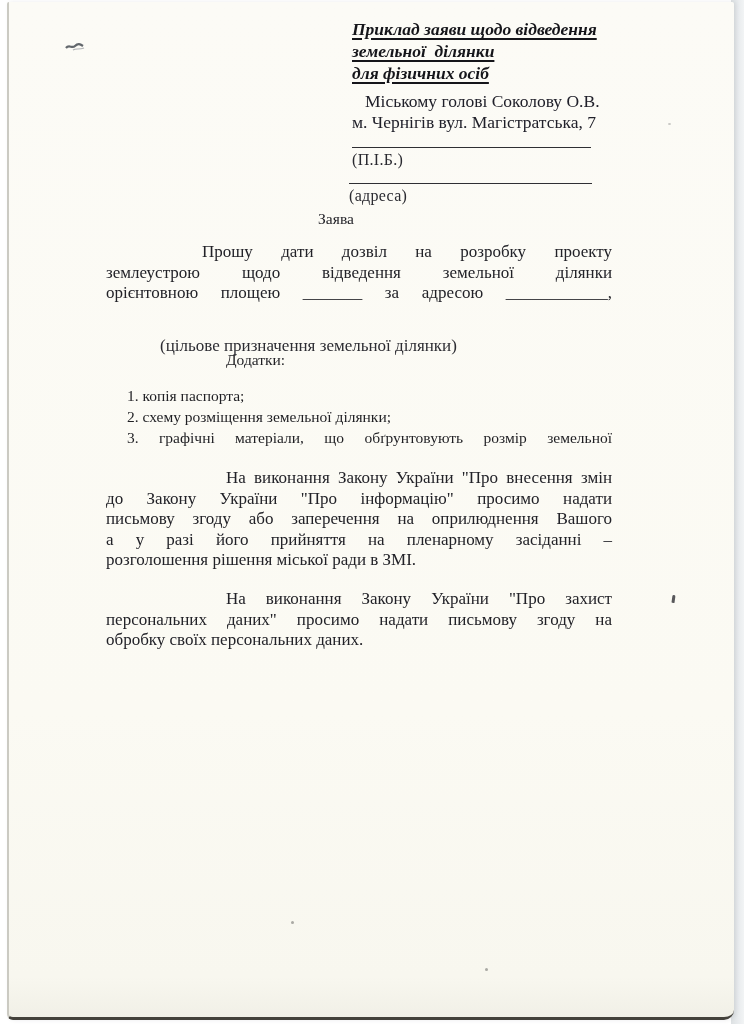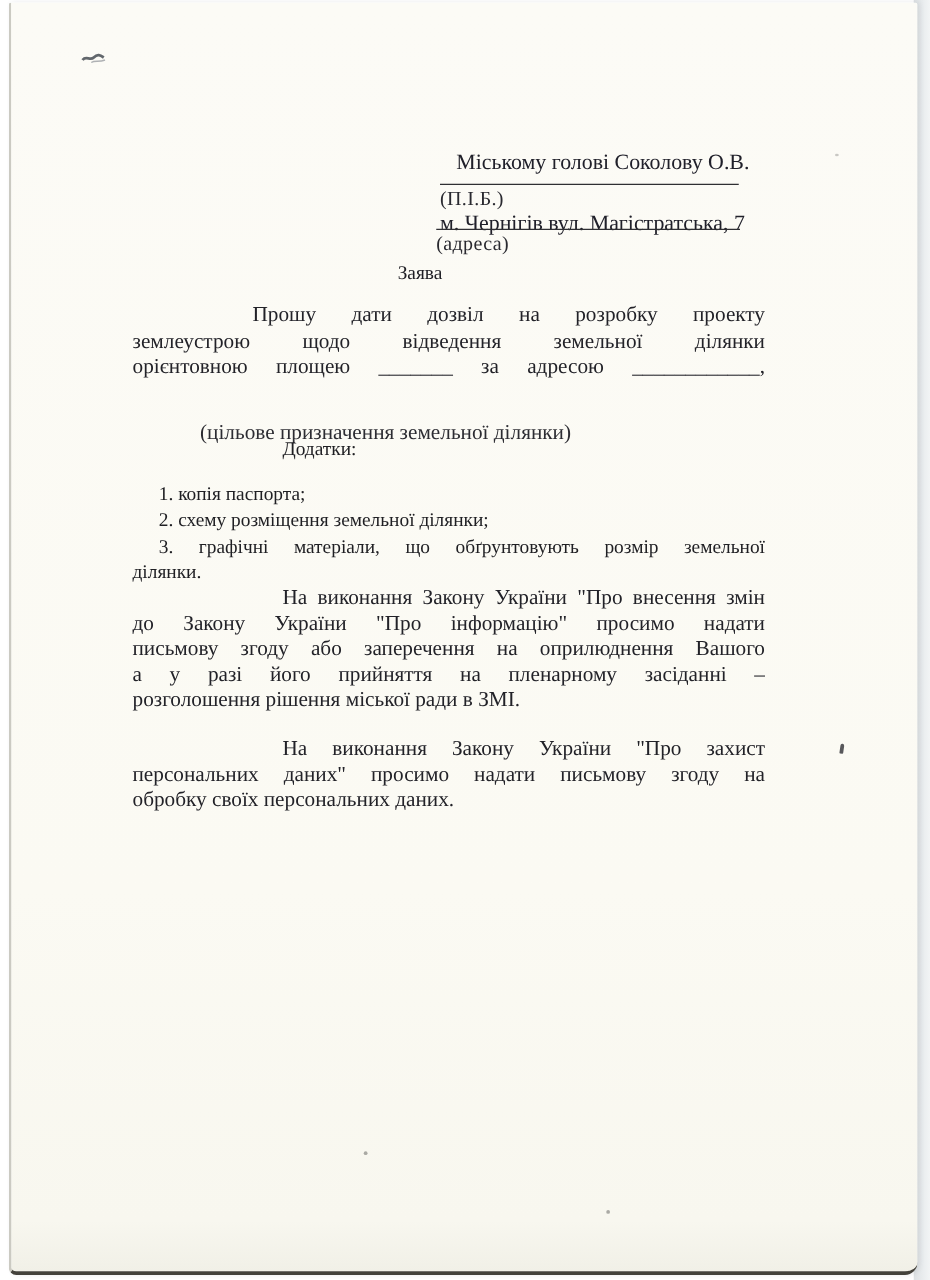--- a/index.html
+++ b/index.html
@@ -26,21 +26,21 @@
   .abs{position:absolute;}
   
   .heading{left:343px;top:16px;width:270px;}
   .heading .hline{
     font-size:17.5px;font-weight:bold;font-style:italic;line-height:22px;
     text-decoration:underline;text-decoration-thickness:1.5px;text-underline-offset:3px;
     color:#15151a;white-space:pre;
   }
   
   .addressee{left:343px;top:89px;width:300px;font-size:17.5px;line-height:20.5px;}
-  .addressee .aline{white-space:pre;color:#20202a;margin-top:28px;}
+  .addressee .aline{white-space:pre;color:#20202a;}
   .addressee .aline.first{padding-left:13px;}
   
   .rule{height:0;border-top:1.5px solid #2f2f33;}
   .rule1{left:343px;top:145px;width:239px;}
   .rule2{left:340px;top:181px;width:243px;}
   .rule-caption{font-size:16px;text-align:left;color:#2a2a30;letter-spacing:.3px;}
   .cap1{left:343px;top:149px;width:239px;}
   .cap2{left:340px;top:185px;width:243px;}
   
   .doc-title{left:97px;top:208px;width:460px;text-align:center;font-size:15.5px;color:#1e1e24;}
@@ -79,20 +79,25 @@
 
 <div class="paper">
 
   <div class="abs ink-smudge">
     <svg width="24" height="14" viewBox="0 0 24 14">
       <path d="M2 8 C5 4, 8 9, 11 6 S16 4, 19 6" stroke="#474c54" stroke-width="2.2" fill="none" opacity="0.85"></path>
       <path d="M9 10 C12 8, 15 10, 20 8" stroke="#7b8089" stroke-width="1.2" fill="none" opacity="0.6"></path>
     </svg>
   </div>
 
+  <div class="abs heading">
+    <div class="hline">Приклад заяви щодо відведення</div>
+    <div class="hline">земельної  ділянки</div>
+    <div class="hline">для фізичних осіб</div>
+  </div>
 
   <div class="abs addressee">
     <div class="aline first">Міському голові Соколову О.В.</div>
     <div class="aline">м. Чернігів вул. Магістратська, 7</div>
   </div>
 
   <div class="abs rule rule1"></div>
   <div class="abs rule-caption cap1">(П.І.Б.)</div>
 
   <div class="abs rule rule2"></div>
@@ -105,21 +110,20 @@
     <div class="line">землеустрою щодо відведення земельної ділянки</div>
     <div class="line">орієнтовною площею _______ за адресою ____________,</div>
   </div>
   <div class="abs purpose-caption">(цільове призначення земельної ділянки)</div>
 
   <div class="abs attach-label">Додатки:</div>
   <div class="abs attach-list">
     <div class="item">1. копія паспорта;</div>
     <div class="item">2. схему розміщення земельної ділянки;</div>
     <div class="item wrap">3. графічні матеріали, що обґрунтовують розмір земельної</div>
-    <div class="cont">ділянки.</div>
   </div>
 
   <div class="abs para info-para">
     <div class="line indent2">На виконання Закону України "Про внесення змін</div>
     <div class="line">до Закону України "Про інформацію" просимо надати</div>
     <div class="line">письмову згоду або заперечення на оприлюднення Вашого</div>
     <div class="line">а у разі його прийняття на пленарному засіданні –</div>
     <div class="line last">розголошення рішення міської ради в ЗМІ.</div>
   </div>
 

